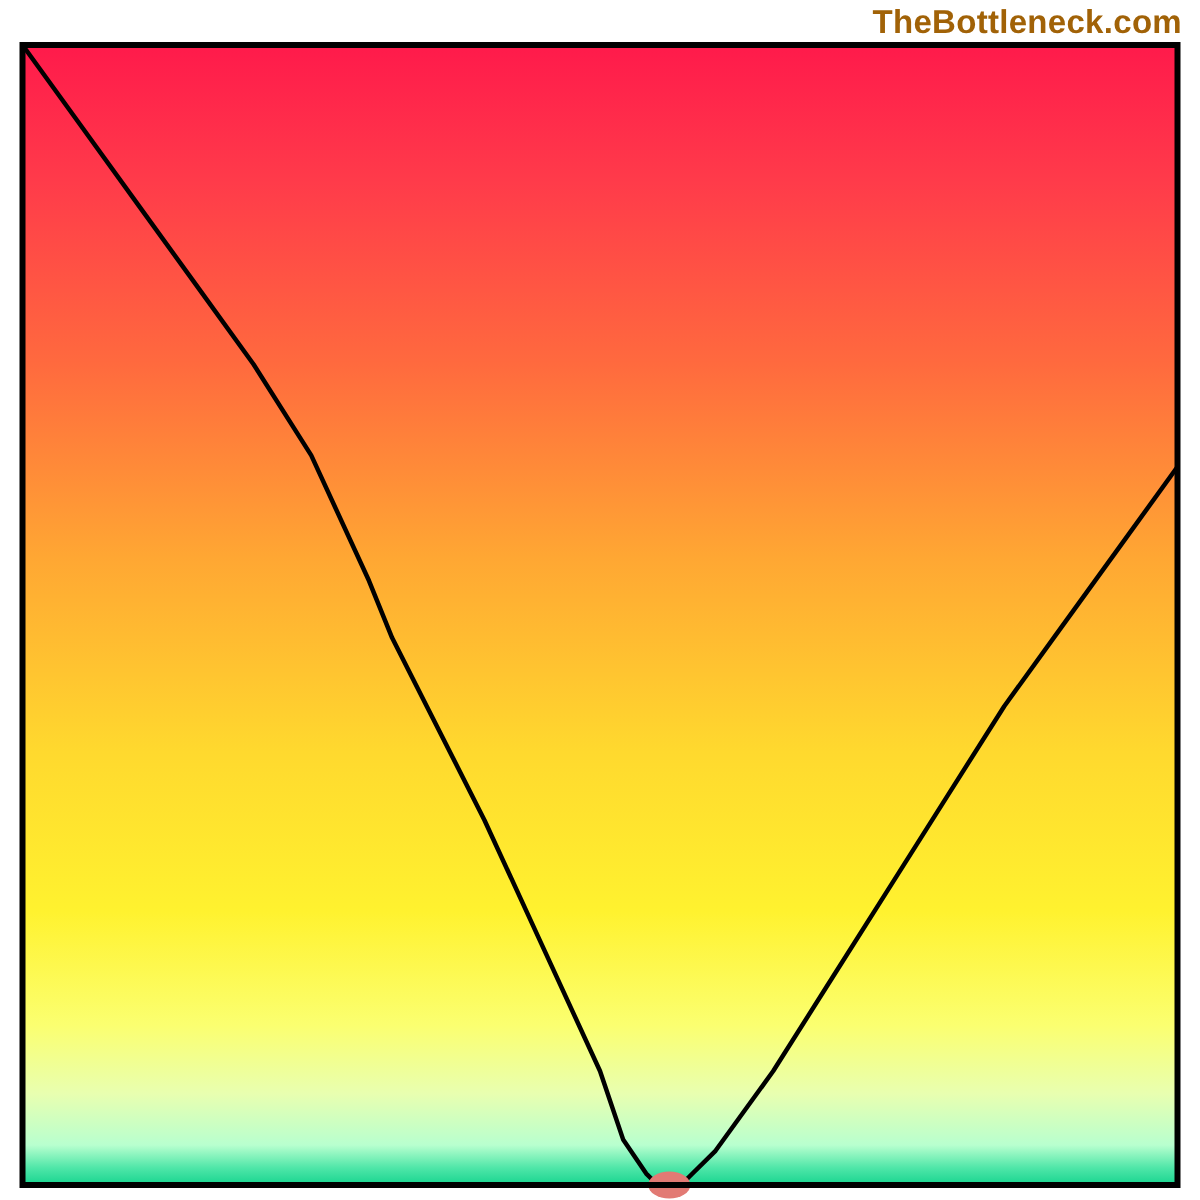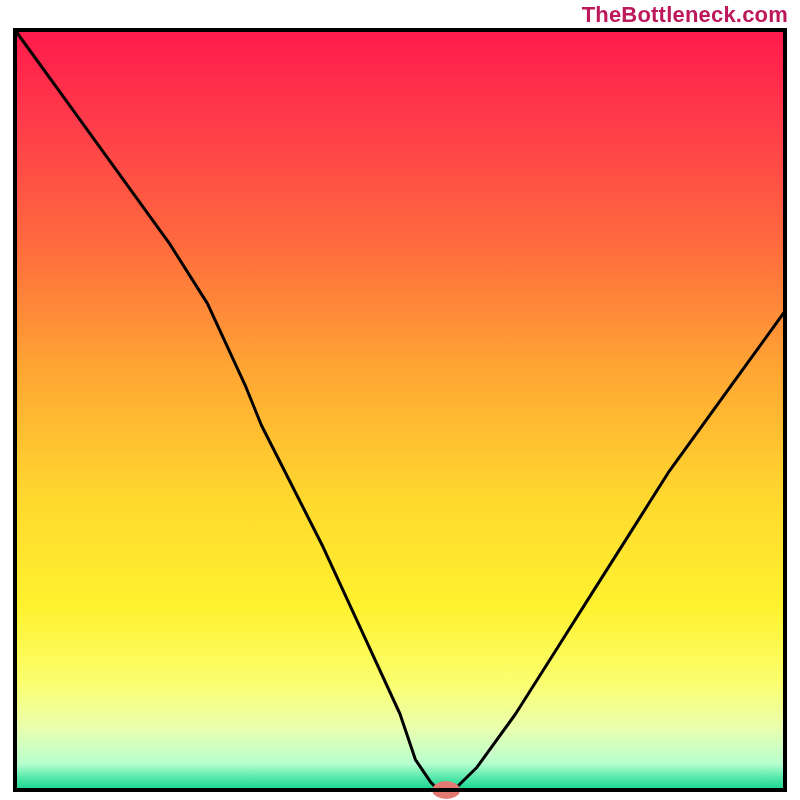--- a/index.html
+++ b/index.html
@@ -14,21 +14,21 @@
     position: relative;
     width: 800px;
     height: 800px;
   }
   .attribution {
     position: absolute;
     top: 2px;
     right: 12px;
     font-size: 22px;
     font-weight: 600;
-    color: #be185d;
+    color: #a16207;
     letter-spacing: 0.2px;
   }
   svg.chart {
     position: absolute;
     left: 0;
     top: 0;
   }
 </style>
 </head>
 <body>

